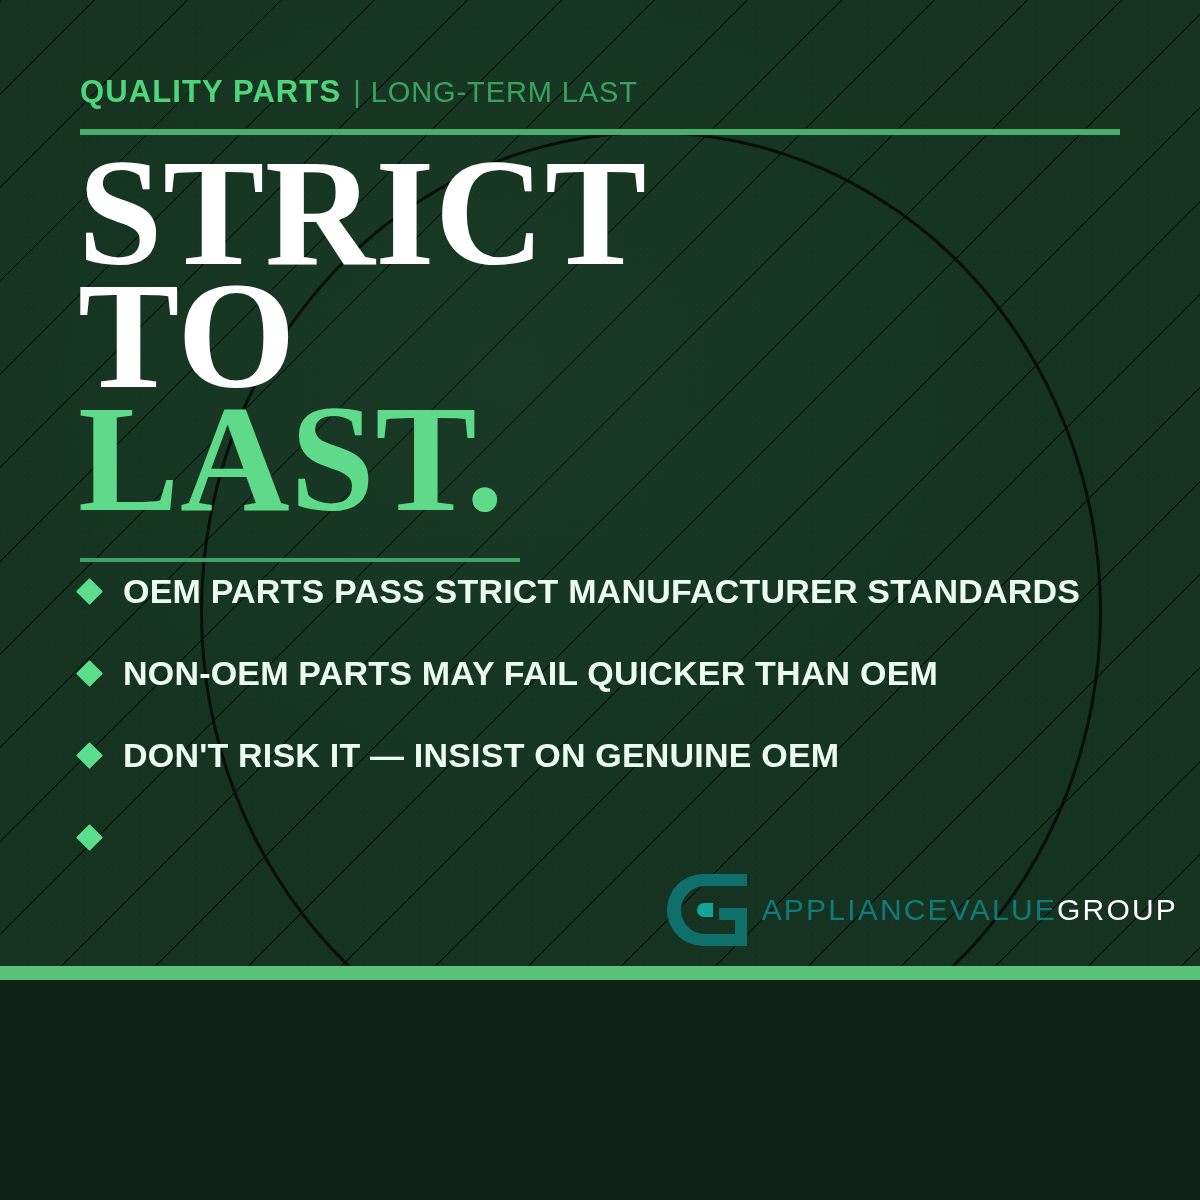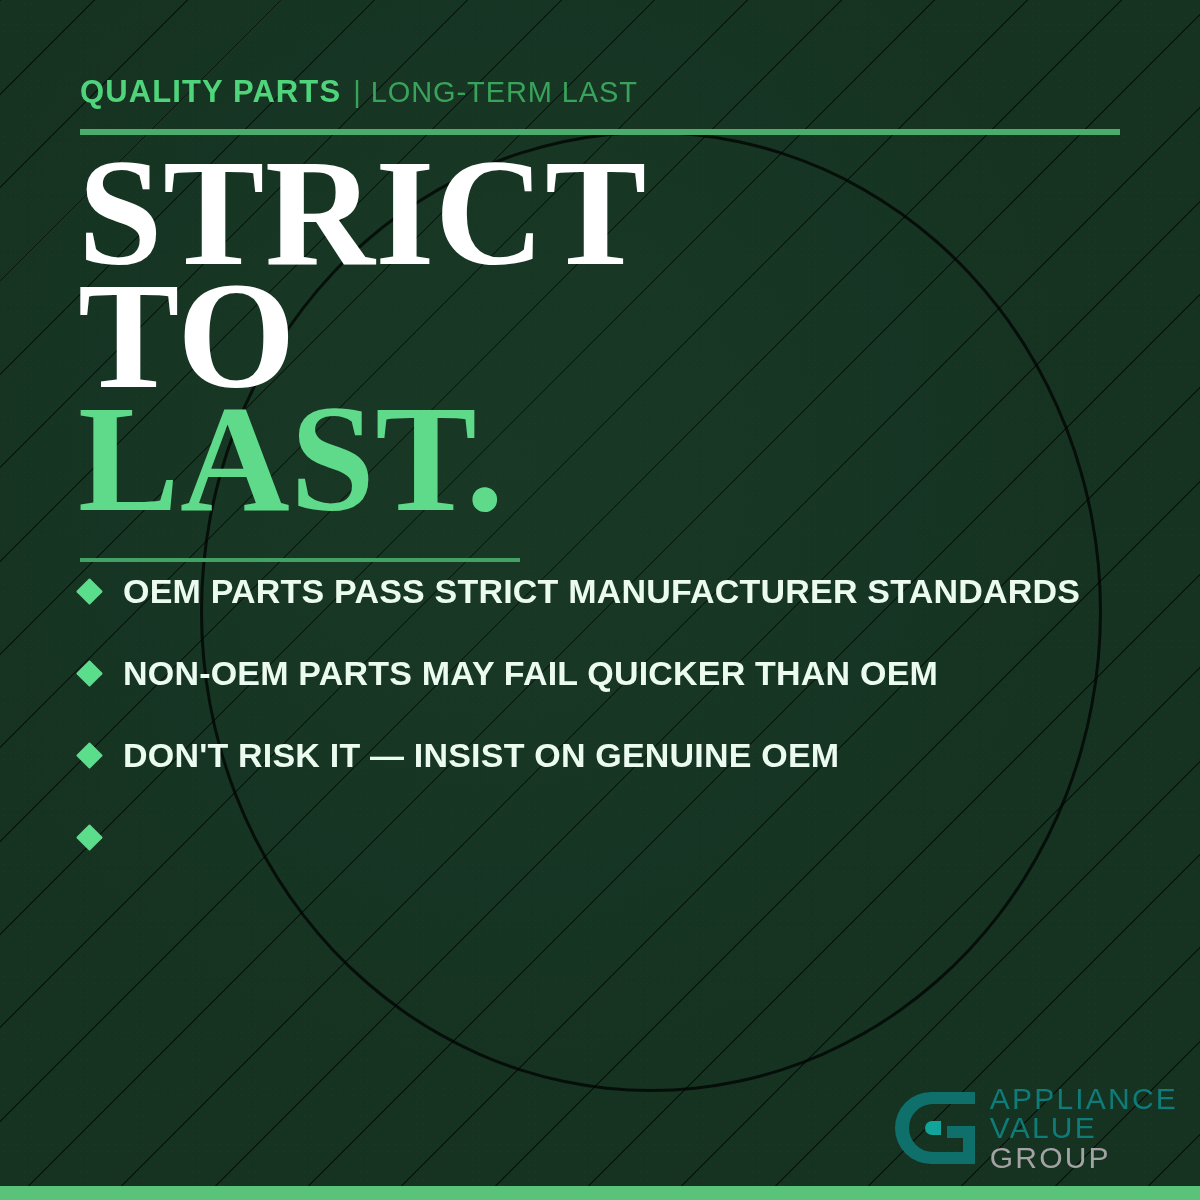--- a/index.html
+++ b/index.html
@@ -4,21 +4,21 @@
 <style>
   html, body {
     margin: 0;
     padding: 0;
     background: #0d2116;
   }
 
   #poster {
     position: relative;
     width: 1200px;
-    height: 1200px;
+    height: 980px;
     overflow: hidden;
     background-color: #163322;
     font-family: "Liberation Sans", sans-serif;
     -webkit-font-smoothing: antialiased;
   }
 
   
   .bg-diagonals {
     position: absolute;
     inset: 0;
@@ -163,30 +163,30 @@
     gap: 11px;
   }
   .logo-mark {
     position: relative;
     width: 88px;
     height: 84px;
     flex: 0 0 auto;
   }
   .logo-wordmark {
     display: flex;
-    flex-direction: column;
+    flex-direction: row;
     line-height: 0.98;
   }
   .logo-word {
     font-size: 30px;
     font-weight: normal;
     letter-spacing: 2.2px;
     color: #0E7C78;
   }
-  .logo-word.dim { color: #a3a3a3; }
+  .logo-word.dim { color: #ffffff; }
 
   
   .bottom-bar {
     position: absolute;
     left: 0;
     right: 0;
     bottom: 0;
     height: 14px;
     background: #58C379;
   }

